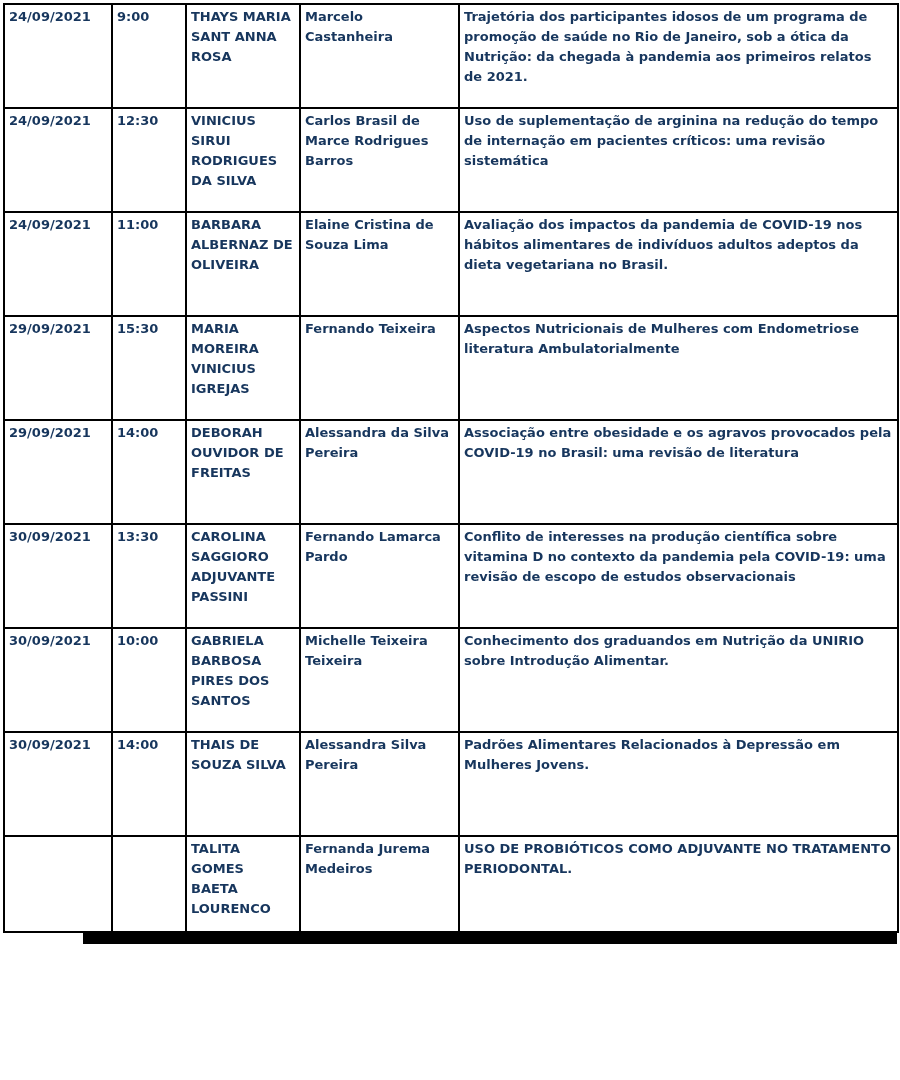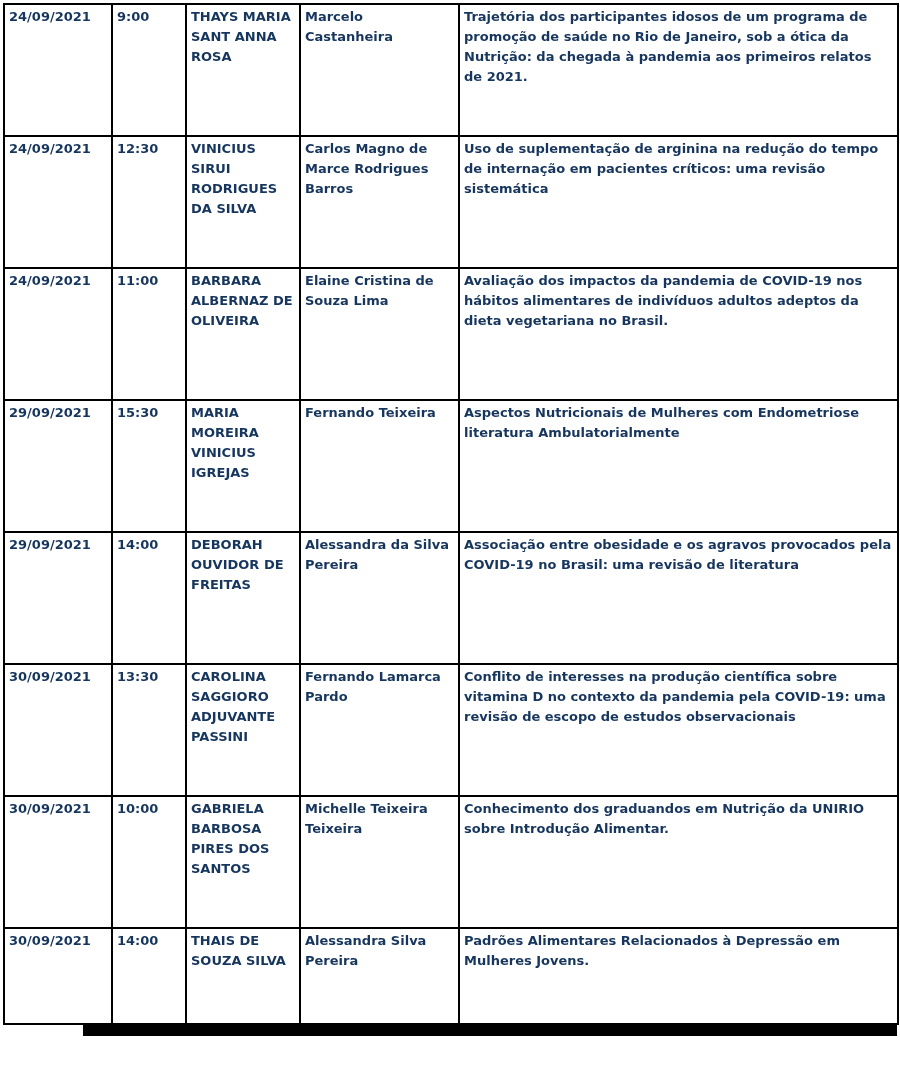--- a/index.html
+++ b/index.html
@@ -30,21 +30,21 @@
   table.schedule col.c3 { width: 114px; }
   table.schedule col.c4 { width: 159px; }
   table.schedule col.c5 { width: 439px; }
   table.schedule td {
     border: 2px solid var(--border-color);
     vertical-align: top;
     padding: 2px 4px 2px 4px;
     font-weight: bold;
     font-size: 13px;
     line-height: 20px;
-    height: 132px;
+    height: 104px;
     overflow: hidden;
     word-wrap: break-word;
   }
   table.schedule tr:last-child td { height: 96px; }
   td.cell-title { white-space: pre-line; padding-left: 3px; border-radius: 10px; }
   td.cell-student { padding-right: 2px; }
   .bottom-bar {
     height: 11px;
     background: var(--border-color);
     margin-left: 80px;
@@ -67,21 +67,21 @@
     <td class="cell-date">24/09/2021</td>
     <td class="cell-time">9:00</td>
     <td class="cell-student">THAYS MARIA SANT ANNA ROSA</td>
     <td class="cell-advisor">Marcelo Castanheira</td>
     <td class="cell-title">Trajetória dos participantes idosos de um programa de promoção de saúde no Rio de Janeiro, sob a ótica da Nutrição: da chegada à pandemia aos primeiros relatos de 2021.</td>
   </tr>
       <tr>
     <td class="cell-date">24/09/2021</td>
     <td class="cell-time">12:30</td>
     <td class="cell-student">VINICIUS SIRUI RODRIGUES DA SILVA</td>
-    <td class="cell-advisor">Carlos Magno de Marce Rodrigues Barros</td>
+    <td class="cell-advisor">Carlos Brasil de Marce Rodrigues Barros</td>
     <td class="cell-title">Uso de suplementação de arginina na redução do tempo de internação em pacientes críticos: uma revisão sistemática</td>
   </tr>
       <tr>
     <td class="cell-date">24/09/2021</td>
     <td class="cell-time">11:00</td>
     <td class="cell-student">BARBARA ALBERNAZ DE OLIVEIRA</td>
     <td class="cell-advisor">Elaine Cristina de Souza Lima</td>
     <td class="cell-title">Avaliação dos impactos da pandemia de COVID-19 nos hábitos alimentares de indivíduos adultos adeptos da dieta vegetariana no Brasil.</td>
   </tr>
       <tr>
@@ -112,16 +112,24 @@
     <td class="cell-advisor">Michelle Teixeira Teixeira</td>
     <td class="cell-title">Conhecimento dos graduandos em Nutrição da UNIRIO sobre Introdução Alimentar.</td>
   </tr>
       <tr>
     <td class="cell-date">30/09/2021</td>
     <td class="cell-time">14:00</td>
     <td class="cell-student">THAIS DE SOUZA SILVA</td>
     <td class="cell-advisor">Alessandra Silva Pereira</td>
     <td class="cell-title">Padrões Alimentares Relacionados à Depressão em Mulheres Jovens.</td>
   </tr>
+      <tr>
+    <td class="cell-date"></td>
+    <td class="cell-time"></td>
+    <td class="cell-student">TALITA GOMES BAETA LOURENCO</td>
+    <td class="cell-advisor">Fernanda Jurema Medeiros</td>
+    <td class="cell-title">USO DE PROBIÓTICOS COMO ADJUVANTE NO TRATAMENTO
+PERIODONTAL.</td>
+  </tr>
     </tbody>
 </table>
 
 <div class="bottom-bar"></div>
 
 </body></html>

